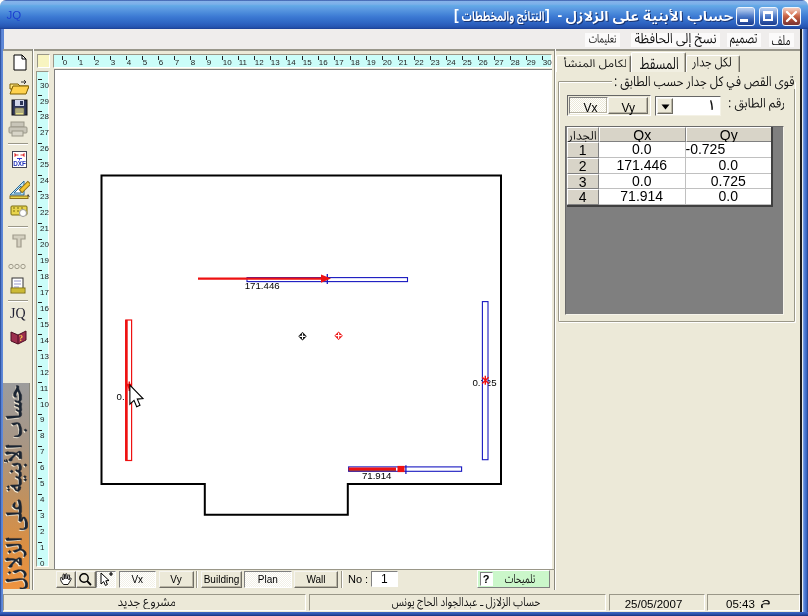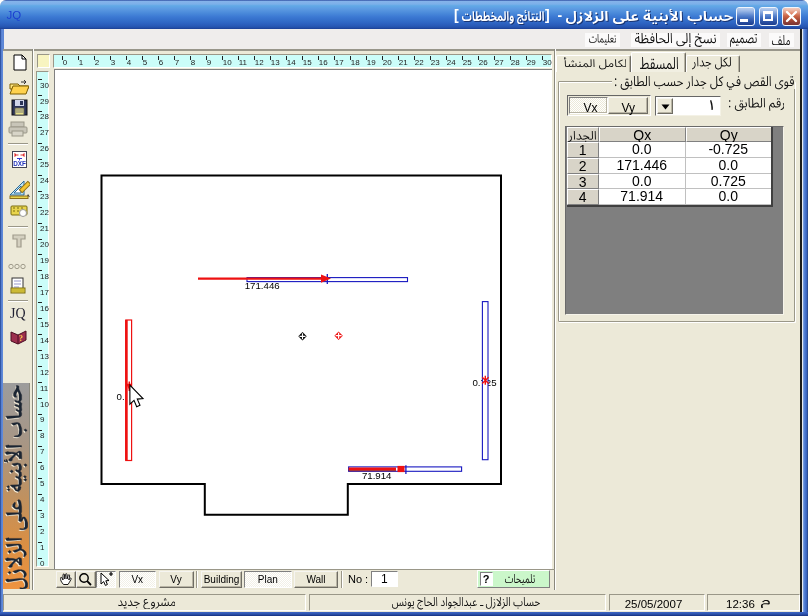--- a/index.html
+++ b/index.html
@@ -325,21 +325,21 @@
 <div class="abs" style="left:308.5px;top:593.5px;width:297.5px;height:17.5px;border-top:1px solid #9a9788;border-left:1px solid #9a9788;border-right:1px solid #fff;border-bottom:1px solid #fff;"></div>
 <div class="abs" style="left:608.5px;top:593.5px;width:96px;height:17.5px;border-top:1px solid #9a9788;border-left:1px solid #9a9788;border-right:1px solid #fff;border-bottom:1px solid #fff;"></div>
 <div class="abs" style="left:706.5px;top:593.5px;width:93px;height:17.5px;border-top:1px solid #9a9788;border-left:1px solid #9a9788;border-right:1px solid #fff;border-bottom:1px solid #fff;"></div>
 <svg style="position:absolute;left:117.5px;top:597.5px;" width="57.5" height="11.5" viewBox="0 0 593 110" preserveAspectRatio="none">
       <path d="M79,89 76,92 76,97 79,100 84,100 87,97 87,92 84,89Z M63,89 60,92 60,97 63,100 68,100 71,97 71,92 68,89Z M190,88 187,91 187,96 190,99 195,99 198,96 198,91 195,88Z M366,37 355,38 347,45 342,57 342,67 344,71 351,76 367,76 369,79 360,89 340,97 341,104 352,102 366,96 374,89 379,80 381,71 380,55 376,45Z M357,47 363,46 368,50 372,61 371,67 357,68 351,63 352,53Z M592,52 588,43 581,36 570,34 559,41 548,62 543,67 534,68 529,66 524,59 521,36 513,36 514,62 507,68 497,68 492,65 493,45 485,43 482,60 475,68 465,68 459,64 461,46 453,44 447,64 442,68 432,68 425,62 417,40 413,38 408,40 408,43 415,60 414,72 409,81 397,91 389,94 386,100 388,104 408,94 419,81 422,72 430,77 442,77 454,70 460,76 476,77 483,74 486,70 493,76 507,77 513,75 520,67 527,75 532,77 545,76 553,69 565,75 580,76 589,70 592,63Z M570,43 576,44 583,53 584,61 578,67 566,66 557,61 563,49Z M100,71 109,76 129,77 137,74 143,68 148,74 155,77 176,76 192,71 213,60 225,58 224,50 215,49 190,36 167,37 168,45 189,45 201,50 205,54 192,62 180,66 157,68 149,61 145,48 130,21 122,26 135,47 138,55 137,62 127,68 115,68 104,64Z M0,71 14,77 33,76 43,68 48,74 55,77 69,77 81,73 88,62 88,50 82,29 73,32 79,52 78,64 71,68 57,68 49,61 36,30 30,21 22,26 35,47 38,55 37,62 27,68 15,68 4,64Z M492,13 489,16 489,21 492,24 497,24 500,21 500,16 497,13Z M476,13 473,16 473,21 476,24 481,24 484,21 484,16 481,13Z M276,13 269,19 265,29 266,39 276,52 268,60 263,70 262,86 264,92 273,102 293,109 309,109 328,104 327,96 310,100 294,100 283,97 274,90 271,83 271,73 275,65 289,54 311,48 309,39 286,45 280,42 274,34 274,29 279,22 286,19 299,20 301,12 285,10Z M484,0 481,3 481,8 484,11 489,11 492,8 492,3 489,0Z" fill="#111" fill-rule="evenodd"></path>
     </svg>
 <svg style="position:absolute;left:392px;top:597px;" width="148.0" height="12.5" viewBox="0 0 1781 119" preserveAspectRatio="none">
       <path d="M1514,100 1511,103 1511,108 1514,111 1519,111 1522,108 1522,103 1519,100Z M256,98 253,101 253,106 256,109 261,109 264,106 264,101 261,98Z M240,98 237,101 237,106 240,109 245,109 248,106 248,101 245,98Z M943,97 940,100 940,105 943,108 948,108 951,105 951,100 948,97Z M754,97 751,100 751,105 754,108 759,108 762,105 762,100 759,97Z M1059,86 1097,86 1100,83 1100,79 1098,77 1060,77Z M343,75 340,78 340,83 343,86 348,86 351,83 351,78 348,75Z M1237,47 1229,49 1236,69 1233,86 1224,96 1209,104 1207,107 1209,113 1228,104 1237,95 1242,86 1244,66Z M1571,59 1565,38 1556,41 1562,60 1562,66 1557,73 1540,78 1495,79 1480,76 1472,69 1472,47 1465,46 1462,58 1462,69 1464,75 1471,82 1485,87 1538,87 1562,80 1570,70Z M259,38 250,41 256,61 256,71 253,75 248,77 228,76 225,57 216,47 205,46 194,54 189,66 190,78 199,85 217,87 209,97 198,102 186,104 188,113 197,112 215,104 222,97 227,86 251,85 262,78 265,71 265,59Z M204,56 210,55 215,59 219,70 218,77 206,77 198,72 199,62Z M167,38 159,41 164,61 164,71 161,75 156,77 145,77 137,71 132,45 125,45 126,69 125,72 118,77 109,77 103,73 105,54 96,54 93,71 87,77 76,76 71,70 67,53 57,55 62,70 62,90 56,98 41,104 24,103 17,100 9,90 9,80 12,68 4,66 0,80 1,95 3,99 16,110 26,113 43,113 54,110 62,105 67,99 73,83 78,86 88,86 98,79 104,85 119,86 126,83 131,76 138,84 143,86 160,85 170,78 173,71 173,59Z M866,80 875,85 895,86 903,83 909,77 918,85 933,86 941,83 946,78 950,83 958,86 981,86 1000,83 1021,76 1021,71 1019,67 1012,71 1001,73 992,69 987,64 985,53 991,45 996,43 1010,44 1010,35 994,34 985,38 979,44 976,51 977,64 987,76 960,77 954,75 950,69 953,54 944,52 940,71 935,76 923,77 915,70 911,57 896,30 888,35 901,56 904,64 903,71 893,77 881,77 870,73Z M617,30 609,35 623,57 625,69 620,75 614,77 602,77 591,73 587,80 593,84 616,86 625,83 632,76 634,70 633,59 627,45Z M308,29 309,38 328,36 347,42 328,50 312,65 305,82 305,94 309,103 319,112 339,118 354,118 375,112 372,104 354,109 335,108 323,103 314,92 315,78 320,69 327,62 346,51 359,47 372,46 372,37 357,36 329,27Z M1337,20 1334,23 1334,28 1337,31 1342,31 1345,28 1345,23 1342,20Z M1227,20 1224,23 1224,28 1227,31 1232,31 1235,28 1235,23 1232,20Z M160,14 157,17 157,22 160,25 165,25 168,22 168,17 165,14Z M1587,0 1589,71 1591,78 1597,84 1620,86 1626,84 1631,79 1641,86 1654,86 1664,80 1673,86 1684,86 1690,84 1697,76 1700,81 1706,85 1725,86 1745,81 1766,70 1780,67 1779,59 1771,58 1745,45 1729,44 1722,46 1724,54 1745,54 1755,58 1761,63 1739,74 1711,77 1706,75 1701,68 1698,45 1690,45 1691,71 1684,77 1674,77 1669,73 1671,54 1662,53 1659,70 1652,77 1642,77 1636,72 1639,56 1630,54 1627,68 1619,77 1604,76 1600,73 1598,67 1596,0Z M1408,0 1410,85 1419,85 1416,0Z M1389,0 1380,0 1381,73 1375,77 1365,77 1361,75 1348,46 1339,50 1347,65 1347,81 1337,95 1317,105 1320,112 1328,111 1341,103 1352,90 1355,81 1363,86 1376,86 1384,83 1389,78 1391,71Z M1307,0 1298,1 1300,27 1296,42 1263,16 1258,22 1259,25 1292,51 1277,68 1267,75 1266,85 1300,85 1308,82 1313,76 1314,65 1304,47 1309,27 1309,8Z M1306,67 1305,72 1300,76 1281,75 1299,57Z M1199,0 1190,0 1192,78 1187,94 1181,100 1169,104 1159,104 1147,100 1139,89 1139,79 1143,68 1134,66 1130,79 1130,91 1135,102 1142,108 1157,113 1170,113 1185,108 1194,99 1199,88 1201,77Z M842,0 844,85 853,85 850,0Z M823,0 814,0 816,71 812,76 795,77 789,75 785,68 791,67 790,59 781,58 759,46 751,44 733,46 735,54 756,54 772,63 746,75 735,77 716,76 715,63 710,52 704,47 693,46 682,54 677,66 678,78 687,85 705,87 697,97 686,102 674,104 676,113 685,112 703,104 710,97 715,86 747,84 774,72 777,72 779,78 789,85 810,86 818,83 823,78 825,71Z M692,56 698,55 703,59 707,70 706,77 694,77 686,72 687,62Z M650,0 652,85 661,85 658,0Z M533,0 535,85 544,85 541,0Z M390,0 392,71 394,78 400,84 407,86 432,85 464,72 467,72 469,78 474,83 483,86 504,85 513,78 515,71 513,0 504,0 506,71 499,77 479,75 474,69 481,67 480,59 471,58 451,47 441,44 423,46 424,54 440,53 449,55 457,59 461,63 448,71 431,76 410,77 405,75 401,67 399,0Z" fill="#111" fill-rule="evenodd"></path>
     </svg>
 <div class="abs" style="left:605.5px;top:598px;width:96px;text-align:center;font:11.5px 'Liberation Sans';color:#000;">25/05/2007</div>
-<div class="abs" style="left:726px;top:598px;font:11.5px 'Liberation Sans';color:#000;">12:36</div>
+<div class="abs" style="left:726px;top:598px;font:11.5px 'Liberation Sans';color:#000;">05:43</div>
 <svg style="position:absolute;left:760.5px;top:599.5px;" width="9.0" height="8.5" viewBox="0 0 51 78" preserveAspectRatio="none">
       <path d="M37,1 21,1 7,14 7,18 13,21 22,10 31,9 38,14 42,23 41,30 17,30 4,38 0,47 0,62 3,77 11,76 9,48 15,40 30,38 43,41 48,38 50,32 49,16 45,8Z" fill="#111" fill-rule="evenodd"></path>
     </svg>
 <div class="abs" style="z-index:1;left:556px;top:54.75px;width:75px;height:16.75px;background:#ece9d8;border-top:1px solid #fff;border-left:1px solid #fff;border-right:1px solid #6f6d64;border-radius:2px 2px 0 0;box-shadow:inset -1px 0 0 #b8b4a4;"></div>
 <div class="abs" style="z-index:1;left:686px;top:54.75px;width:53.5px;height:16.75px;background:#ece9d8;border-top:1px solid #fff;border-left:1px solid #fff;border-right:1px solid #6f6d64;border-radius:2px 2px 0 0;box-shadow:inset -1px 0 0 #b8b4a4;"></div>
 <div class="abs" style="z-index:2;left:631px;top:52px;width:55px;height:19.5px;background:#f1efe2;border-top:1px solid #fff;border-left:1px solid #fff;border-right:1px solid #6f6d64;border-radius:2px 2px 0 0;box-shadow:inset -1px 0 0 #b8b4a4;"></div>
 <svg style="z-index:5;position:absolute;left:563.5px;top:57px;" width="62.5" height="12.5" viewBox="0 0 608 140" preserveAspectRatio="none">
       <path d="M152,54 149,57 149,62 152,65 157,65 160,62 160,57 157,54Z M91,48 88,51 88,56 91,59 96,59 99,56 99,51 96,48Z M75,48 72,51 72,56 75,59 80,59 83,56 83,51 80,48Z M83,35 80,38 80,43 83,46 88,46 91,43 91,38 88,35Z M497,26 499,97 501,104 507,110 514,112 543,112 556,108 562,102 571,110 592,112 600,109 605,104 607,97 605,26 596,26 598,97 591,103 580,103 571,99 556,77 535,56 572,36 569,28 536,44 526,55 526,60 551,85 555,92 555,97 551,101 543,103 517,103 512,101 508,93 506,26Z M479,84 469,71 458,69 447,76 436,97 431,102 419,102 414,97 412,91 410,26 401,26 403,110 399,119 392,126 380,130 368,130 358,126 350,115 350,105 353,94 346,91 341,106 342,121 350,132 366,139 386,138 398,133 406,125 413,108 420,112 433,111 441,104 458,111 468,111 474,108 480,98Z M458,78 464,79 471,88 472,96 466,102 454,101 445,96 451,84Z M286,26 288,111 297,111 294,26Z M267,26 258,26 260,97 253,103 243,103 239,101 225,75 216,69 210,69 202,73 195,81 187,97 180,103 166,102 161,96 163,80 155,78 151,96 146,102 133,103 128,101 122,91 120,71 112,71 113,97 106,103 96,103 91,100 92,80 84,78 81,95 74,103 64,103 58,99 60,81 52,79 48,95 43,102 27,103 20,99 18,91 16,35 7,35 10,101 16,109 24,112 41,112 53,105 59,111 63,112 79,111 85,105 92,111 106,112 112,110 119,102 126,110 131,112 148,111 157,105 165,111 182,112 187,110 195,100 203,109 213,114 222,114 231,107 240,112 258,111 267,104 269,97Z M211,78 219,82 225,94 225,101 220,105 210,103 200,93 203,85Z M17,1 8,0 1,5 0,13 3,21 0,21 1,27 22,21 21,16 12,18 5,11 9,5 16,6Z" fill="#111" fill-rule="evenodd"></path>
     </svg>
 <svg style="z-index:5;position:absolute;left:640px;top:56.5px;" width="38.0" height="12.5" viewBox="0 0 381 89" preserveAspectRatio="none">
@@ -368,21 +368,21 @@
 <div class="abs btn dith" style="left:569.25px;top:97px;width:38.75px;height:16.5px;border-color:#808080 #fff #fff #808080;"></div>
 <div class="abs btn" style="left:608px;top:97px;width:40px;height:16.5px;"></div>
 <div class="abs" style="left:583.5px;top:101px;font:12px 'Liberation Sans';">Vx</div>
 <div class="abs" style="left:621.5px;top:101px;font:12px 'Liberation Sans';">Vy</div>
 <div class="abs" style="left:564.5px;top:125.5px;width:219px;height:189.5px;background:#7f7f7f;border-top:1.5px solid #6a6a6a;border-left:1.5px solid #6a6a6a;border-right:1.5px solid #f6f4ea;border-bottom:1.5px solid #f6f4ea;"></div>
 <div class="abs" style="left:566.5px;top:127px;width:32.5px;height:15.300000000000011px;background:#d8d4c8;border-top:1px solid #fff;border-left:1px solid #fff;border-right:1px solid #808080;border-bottom:1px solid #808080;text-align:center;font:14px 'Liberation Sans';line-height:15px;"></div>
     <div class="abs" style="left:599px;top:127px;width:86.5px;height:15.300000000000011px;background:#d8d4c8;border-top:1px solid #fff;border-left:1px solid #fff;border-right:1px solid #808080;border-bottom:1px solid #808080;text-align:center;font:14px 'Liberation Sans';line-height:15px;">Qx</div>
     <div class="abs" style="left:685.5px;top:127px;width:86.5px;height:15.300000000000011px;background:#d8d4c8;border-top:1px solid #fff;border-left:1px solid #fff;border-right:1px solid #808080;border-bottom:1px solid #808080;text-align:center;font:14px 'Liberation Sans';line-height:15px;">Qy</div>
     <div class="abs" style="left:566.5px;top:142.3px;width:32.5px;height:15.699999999999989px;background:#d8d4c8;border-top:1px solid #fff;border-left:1px solid #fff;border-right:1px solid #808080;border-bottom:1px solid #808080;text-align:center;font:14px 'Liberation Sans';line-height:14px;">1</div>
     <div class="abs" style="left:599px;top:142.3px;width:86.5px;height:15.699999999999989px;background:#fff;border-right:1px solid #c0c0c0;border-bottom:1px solid #c0c0c0;text-align:center;font:14px 'Liberation Sans';line-height:15px;">0.0</div>
-    <div class="abs" style="left:685.5px;top:142.3px;width:86.5px;height:15.699999999999989px;background:#fff;border-right:1px solid #c0c0c0;border-bottom:1px solid #c0c0c0;text-align:center;font:14px 'Liberation Sans';line-height:15px;">-0.725</div>
+    <div class="abs" style="left:685.5px;top:142.3px;width:86.5px;height:15.699999999999989px;background:#fff;border-right:1px solid #c0c0c0;border-bottom:1px solid #c0c0c0;font:14px 'Liberation Sans';line-height:15px;">-0.725</div>
     <div class="abs" style="left:566.5px;top:158px;width:32.5px;height:15.599999999999994px;background:#d8d4c8;border-top:1px solid #fff;border-left:1px solid #fff;border-right:1px solid #808080;border-bottom:1px solid #808080;text-align:center;font:14px 'Liberation Sans';line-height:14px;">2</div>
     <div class="abs" style="left:599px;top:158px;width:86.5px;height:15.599999999999994px;background:#fff;border-right:1px solid #c0c0c0;border-bottom:1px solid #c0c0c0;text-align:center;font:14px 'Liberation Sans';line-height:15px;">171.446</div>
     <div class="abs" style="left:685.5px;top:158px;width:86.5px;height:15.599999999999994px;background:#fff;border-right:1px solid #c0c0c0;border-bottom:1px solid #c0c0c0;text-align:center;font:14px 'Liberation Sans';line-height:15px;">0.0</div>
     <div class="abs" style="left:566.5px;top:173.6px;width:32.5px;height:15.700000000000017px;background:#d8d4c8;border-top:1px solid #fff;border-left:1px solid #fff;border-right:1px solid #808080;border-bottom:1px solid #808080;text-align:center;font:14px 'Liberation Sans';line-height:14px;">3</div>
     <div class="abs" style="left:599px;top:173.6px;width:86.5px;height:15.700000000000017px;background:#fff;border-right:1px solid #c0c0c0;border-bottom:1px solid #c0c0c0;text-align:center;font:14px 'Liberation Sans';line-height:15px;">0.0</div>
     <div class="abs" style="left:685.5px;top:173.6px;width:86.5px;height:15.700000000000017px;background:#fff;border-right:1px solid #c0c0c0;border-bottom:1px solid #c0c0c0;text-align:center;font:14px 'Liberation Sans';line-height:15px;">0.725</div>
     <div class="abs" style="left:566.5px;top:189.3px;width:32.5px;height:15.699999999999989px;background:#d8d4c8;border-top:1px solid #fff;border-left:1px solid #fff;border-right:1px solid #808080;border-bottom:1px solid #808080;text-align:center;font:14px 'Liberation Sans';line-height:14px;">4</div>
     <div class="abs" style="left:599px;top:189.3px;width:86.5px;height:15.699999999999989px;background:#fff;border-right:1px solid #c0c0c0;border-bottom:1px solid #c0c0c0;text-align:center;font:14px 'Liberation Sans';line-height:15px;">71.914</div>
     <div class="abs" style="left:685.5px;top:189.3px;width:86.5px;height:15.699999999999989px;background:#fff;border-right:1px solid #c0c0c0;border-bottom:1px solid #c0c0c0;text-align:center;font:14px 'Liberation Sans';line-height:15px;">0.0</div>
 <svg style="position:absolute;left:567.5px;top:130.5px;" width="28.0" height="11.5" viewBox="0 0 268 114" preserveAspectRatio="none">

